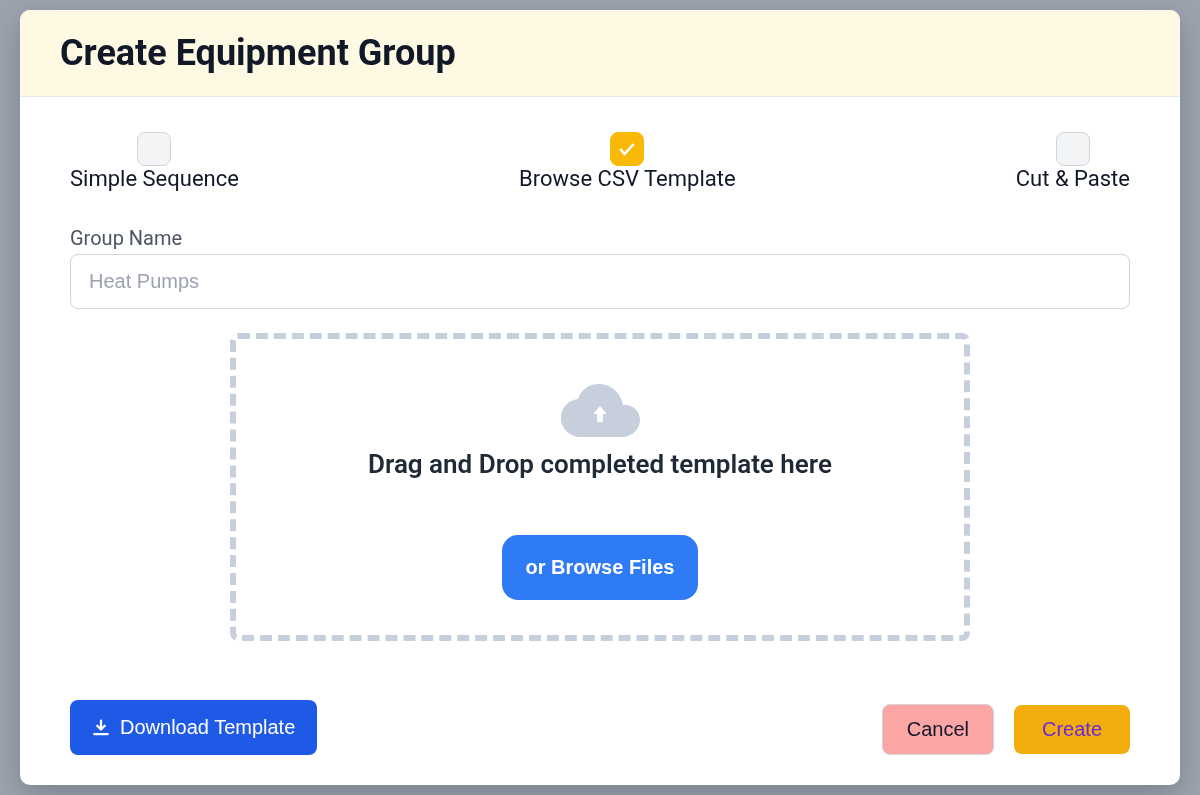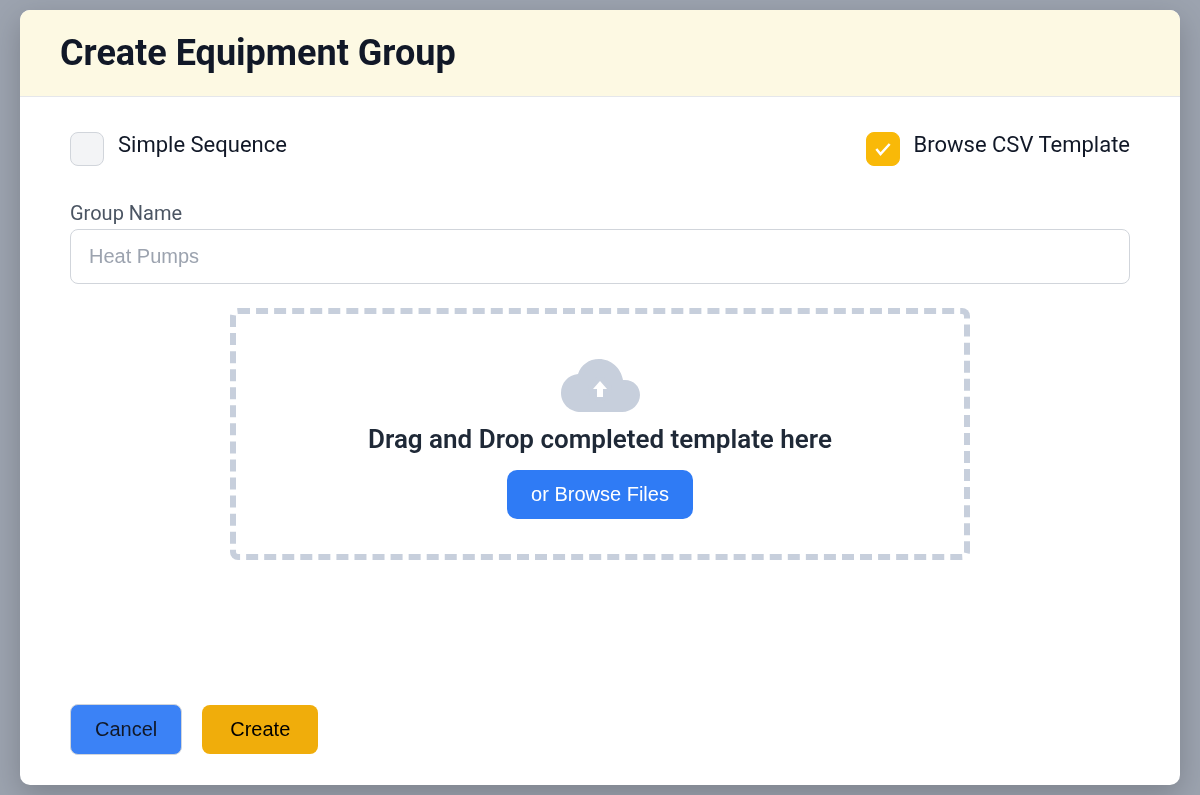--- a/index.html
+++ b/index.html
@@ -41,21 +41,22 @@
       flex-direction: column;
     }
     .options-row {
       display: flex;
       justify-content: space-between;
       align-items: center;
       margin-bottom: 35px;
     }
     .option {
       display: flex;
-      gap: 14px;
+      align-items: center;
+      flex-direction: column;
     }
     .option-label {
       font-size: 22px;
       color: #111827;
       font-weight: 400;
     }
     .checkbox {
       width: 34px;
       height: 34px;
       border-radius: 8px;
@@ -111,31 +112,32 @@
     }
     .cloud-icon {
       width: 80px;
       height: 60px;
       margin-bottom: 10px;
     }
     .dropzone-text {
       font-size: 26px;
       font-weight: 600;
       color: #1f2937;
-      margin-bottom: 16px;
+      margin-bottom: 56px;
       text-align: center;
     }
     .browse-btn {
       background: #2f7bf5;
       color: #fff;
       border: none;
-      padding: 13px 24px;
-      font-size: 20px;
-      border-radius: 10px;
-      cursor: pointer;
+      padding: 21px 24px;
+      font-size: 20px;
+      border-radius: 16px;
+      cursor: pointer;
+      font-weight: bold;
     }
     .footer-row {
       display: flex;
       justify-content: space-between;
       align-items: flex-end;
       margin-top: auto;
     }
     .download-btn {
       background: #1f5ae6;
       color: #fff;
@@ -153,31 +155,31 @@
       width: 18px;
       height: 18px;
       fill: #fff;
     }
     .right-buttons {
       display: flex;
       align-items: center;
       gap: 20px;
     }
     .cancel-btn {
-      background: #3b82f6;
+      background: #fca5a5;
       color: #111827;
       border: 1px solid #d1d5db;
       padding: 13px 24px;
       font-size: 20px;
       border-radius: 8px;
       cursor: pointer;
     }
     .create-btn {
       background: #f0ad0b;
-      color: #000000;
+      color: #6d28d9;
       border: none;
       padding: 13px 28px;
       font-size: 20px;
       border-radius: 8px;
       cursor: pointer;
       font-weight: 500;
     }
   </style>
 </head>
 <body>
@@ -199,20 +201,26 @@
 
       <div class="option">
         <div class="checkbox checked">
           <svg viewBox="0 0 24 24">
               <polyline points="4 12 9 18 20 6"></polyline>
             </svg>
         </div>
         <span class="option-label">Browse CSV Template</span>
       </div>
 
+      <div class="option">
+        <div class="checkbox">
+          
+        </div>
+        <span class="option-label">Cut &amp; Paste</span>
+      </div>
 
     </div>
 
     <div class="field-label">Group Name</div>
     <input type="text" class="text-input" placeholder="Heat Pumps" style="">
 
     <div class="dropzone">
       <svg class="cloud-icon" viewBox="0 0 80 60">
         <path fill="#c7cfdc" d="M62 26c0-11-9-20-20-20-9 0-16 5-19 13-2-1-3-1-5-1-8 0-14 6-14 14 0 0 0 0 0 0C2 33 0 36 0 40c0 6 5 12 12 12h50c10 0 18-8 18-18 0-8-6-15-14-17 0 0 0 0 0 0 0 3-2 6-4 9z" style="display:none"></path>
         <g>
@@ -223,20 +231,27 @@
             <circle cx="0" cy="0" r="12" fill="#c7cfdc"></circle>
             <path d="M0 -8 L7 0 L3 0 L3 8 L-3 8 L-3 0 L-7 0 Z" fill="#ffffff"></path>
           </g>
         </g>
       </svg>
       <div class="dropzone-text">Drag and Drop completed template here</div>
       <button class="browse-btn">or Browse Files</button>
     </div>
 
     <div class="footer-row">
+      <button class="download-btn">
+        <svg viewBox="0 0 24 24">
+          <path d="M12 2v12m0 0l-5-5m5 5l5-5" stroke="#fff" stroke-width="3" fill="none" stroke-linecap="round" stroke-linejoin="round"></path>
+          <path d="M3 20h18" stroke="#fff" stroke-width="3" stroke-linecap="round"></path>
+        </svg>
+        <span>Download Template</span>
+      </button>
       <div class="right-buttons">
         <button class="cancel-btn">Cancel</button>
         <button class="create-btn">Create</button>
       </div>
     </div>
 
   </div>
 </div>
 
 </body></html>

